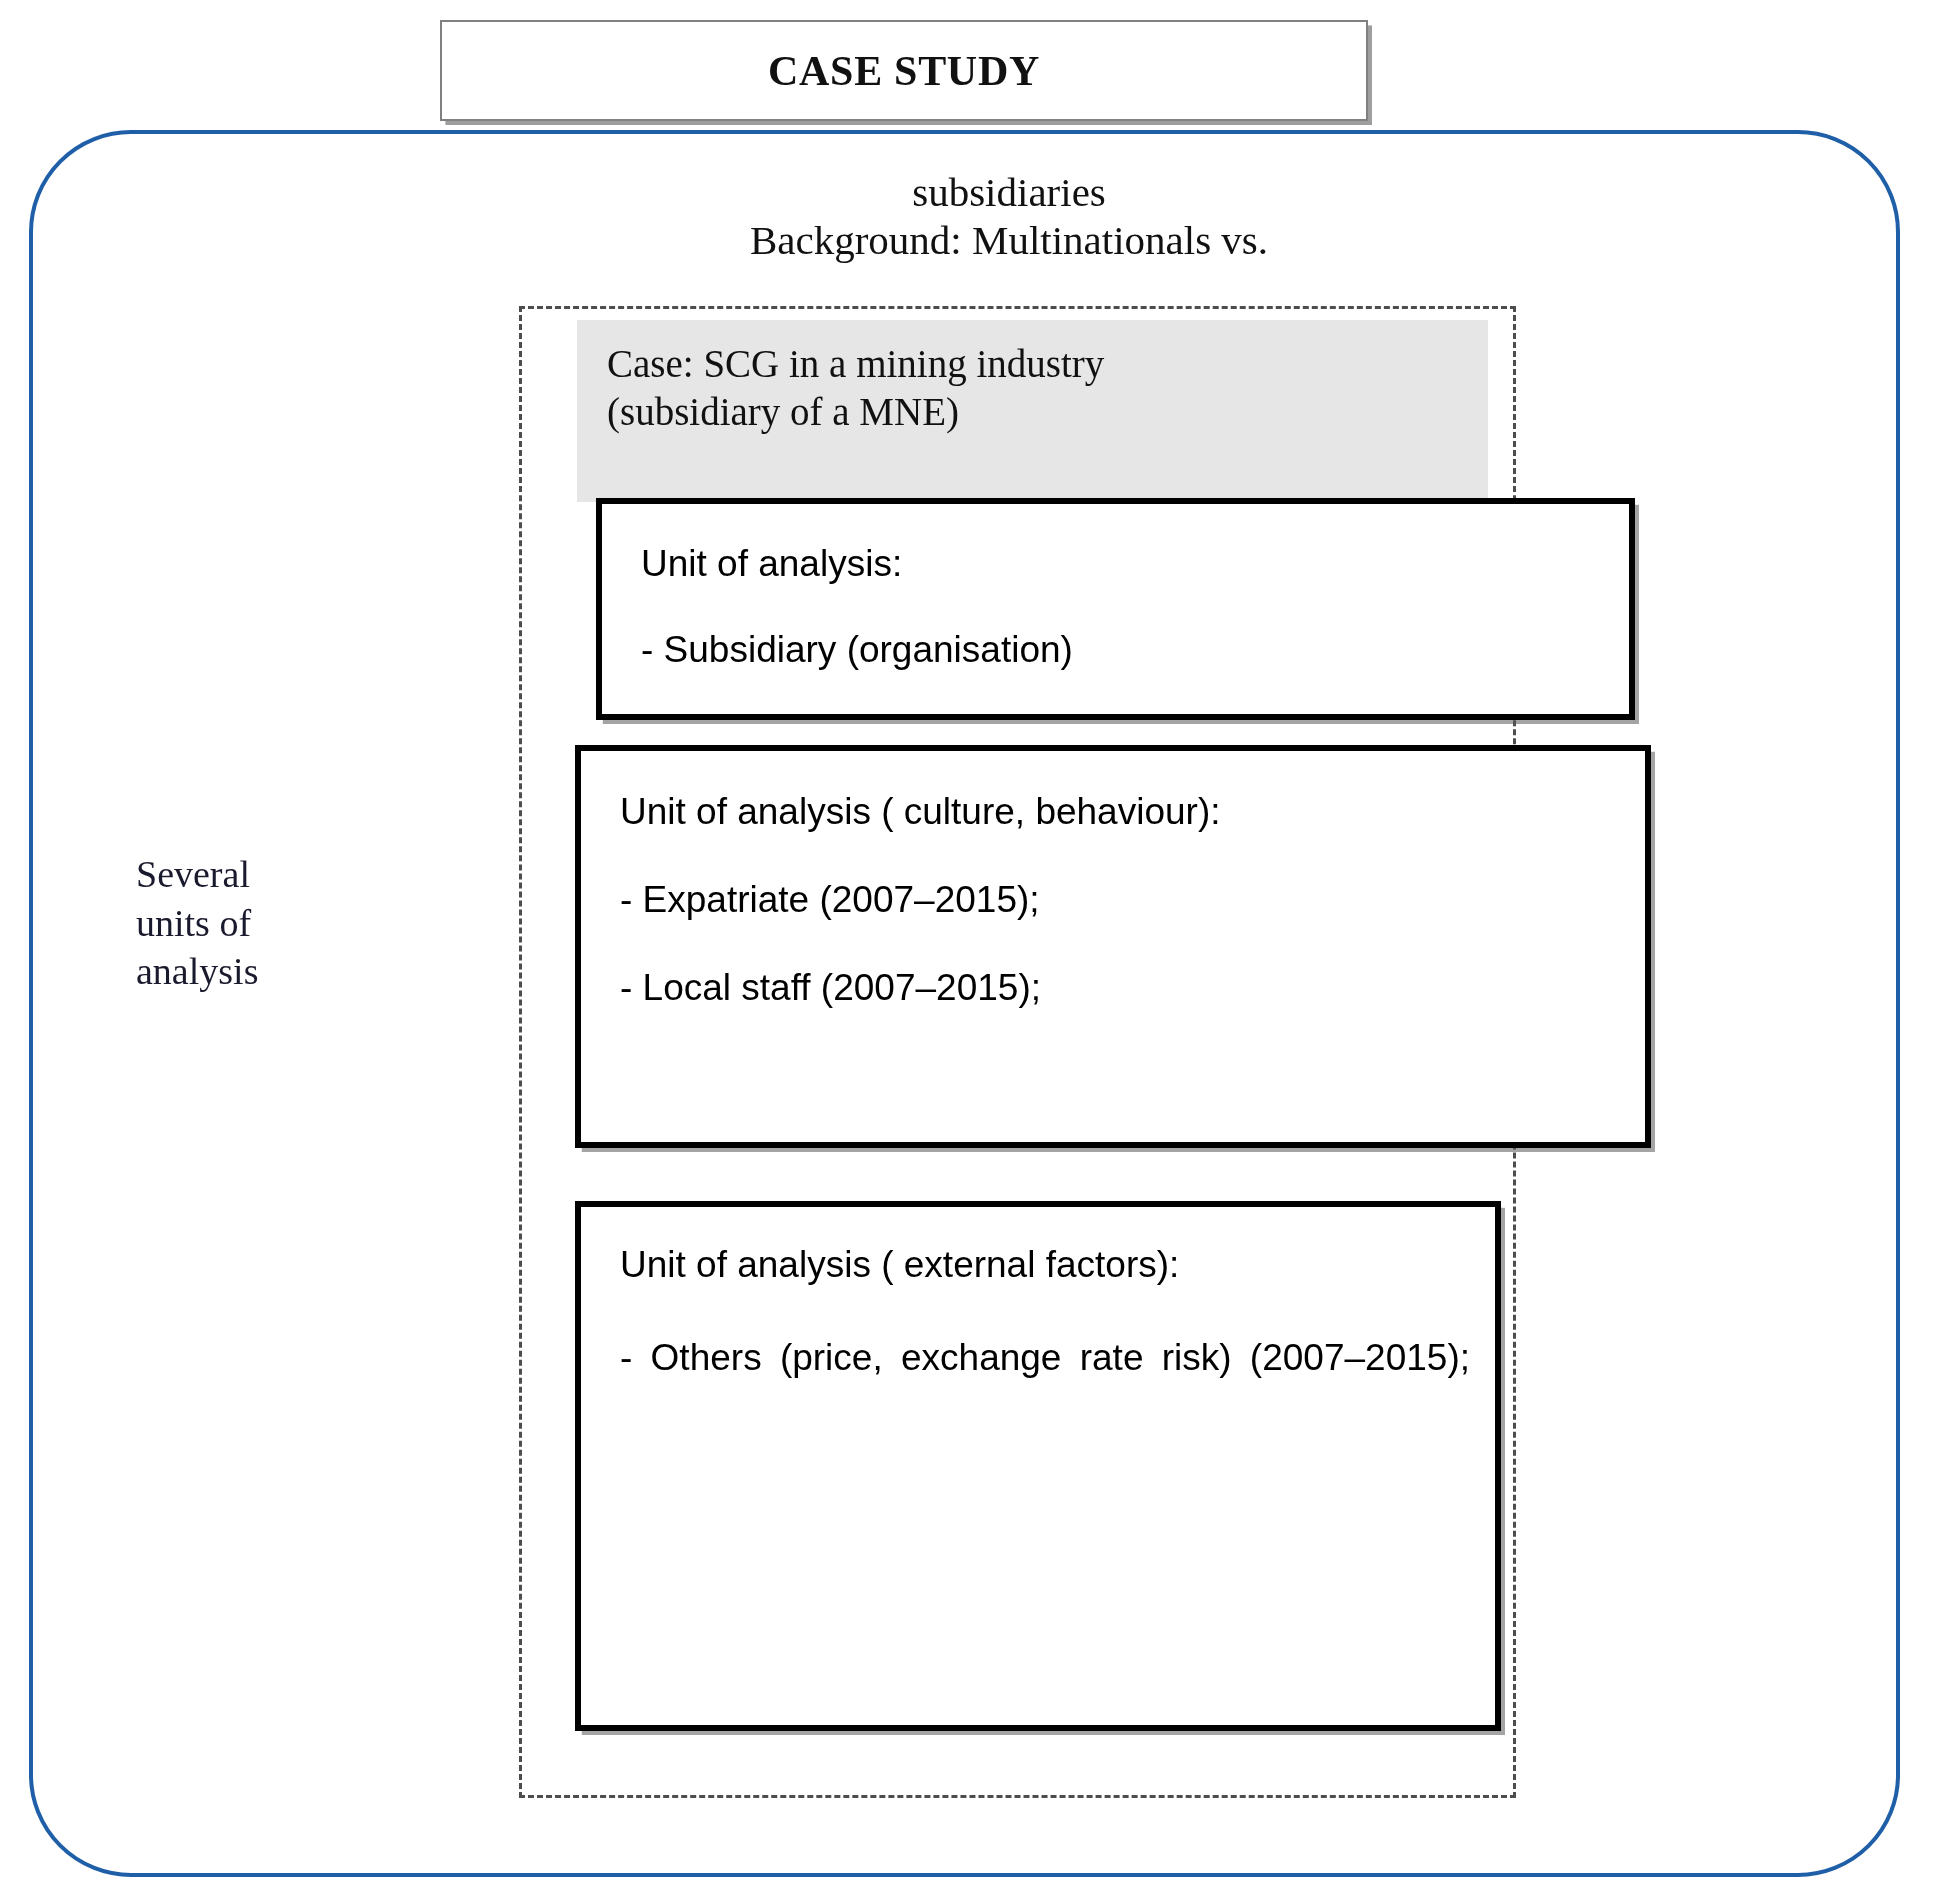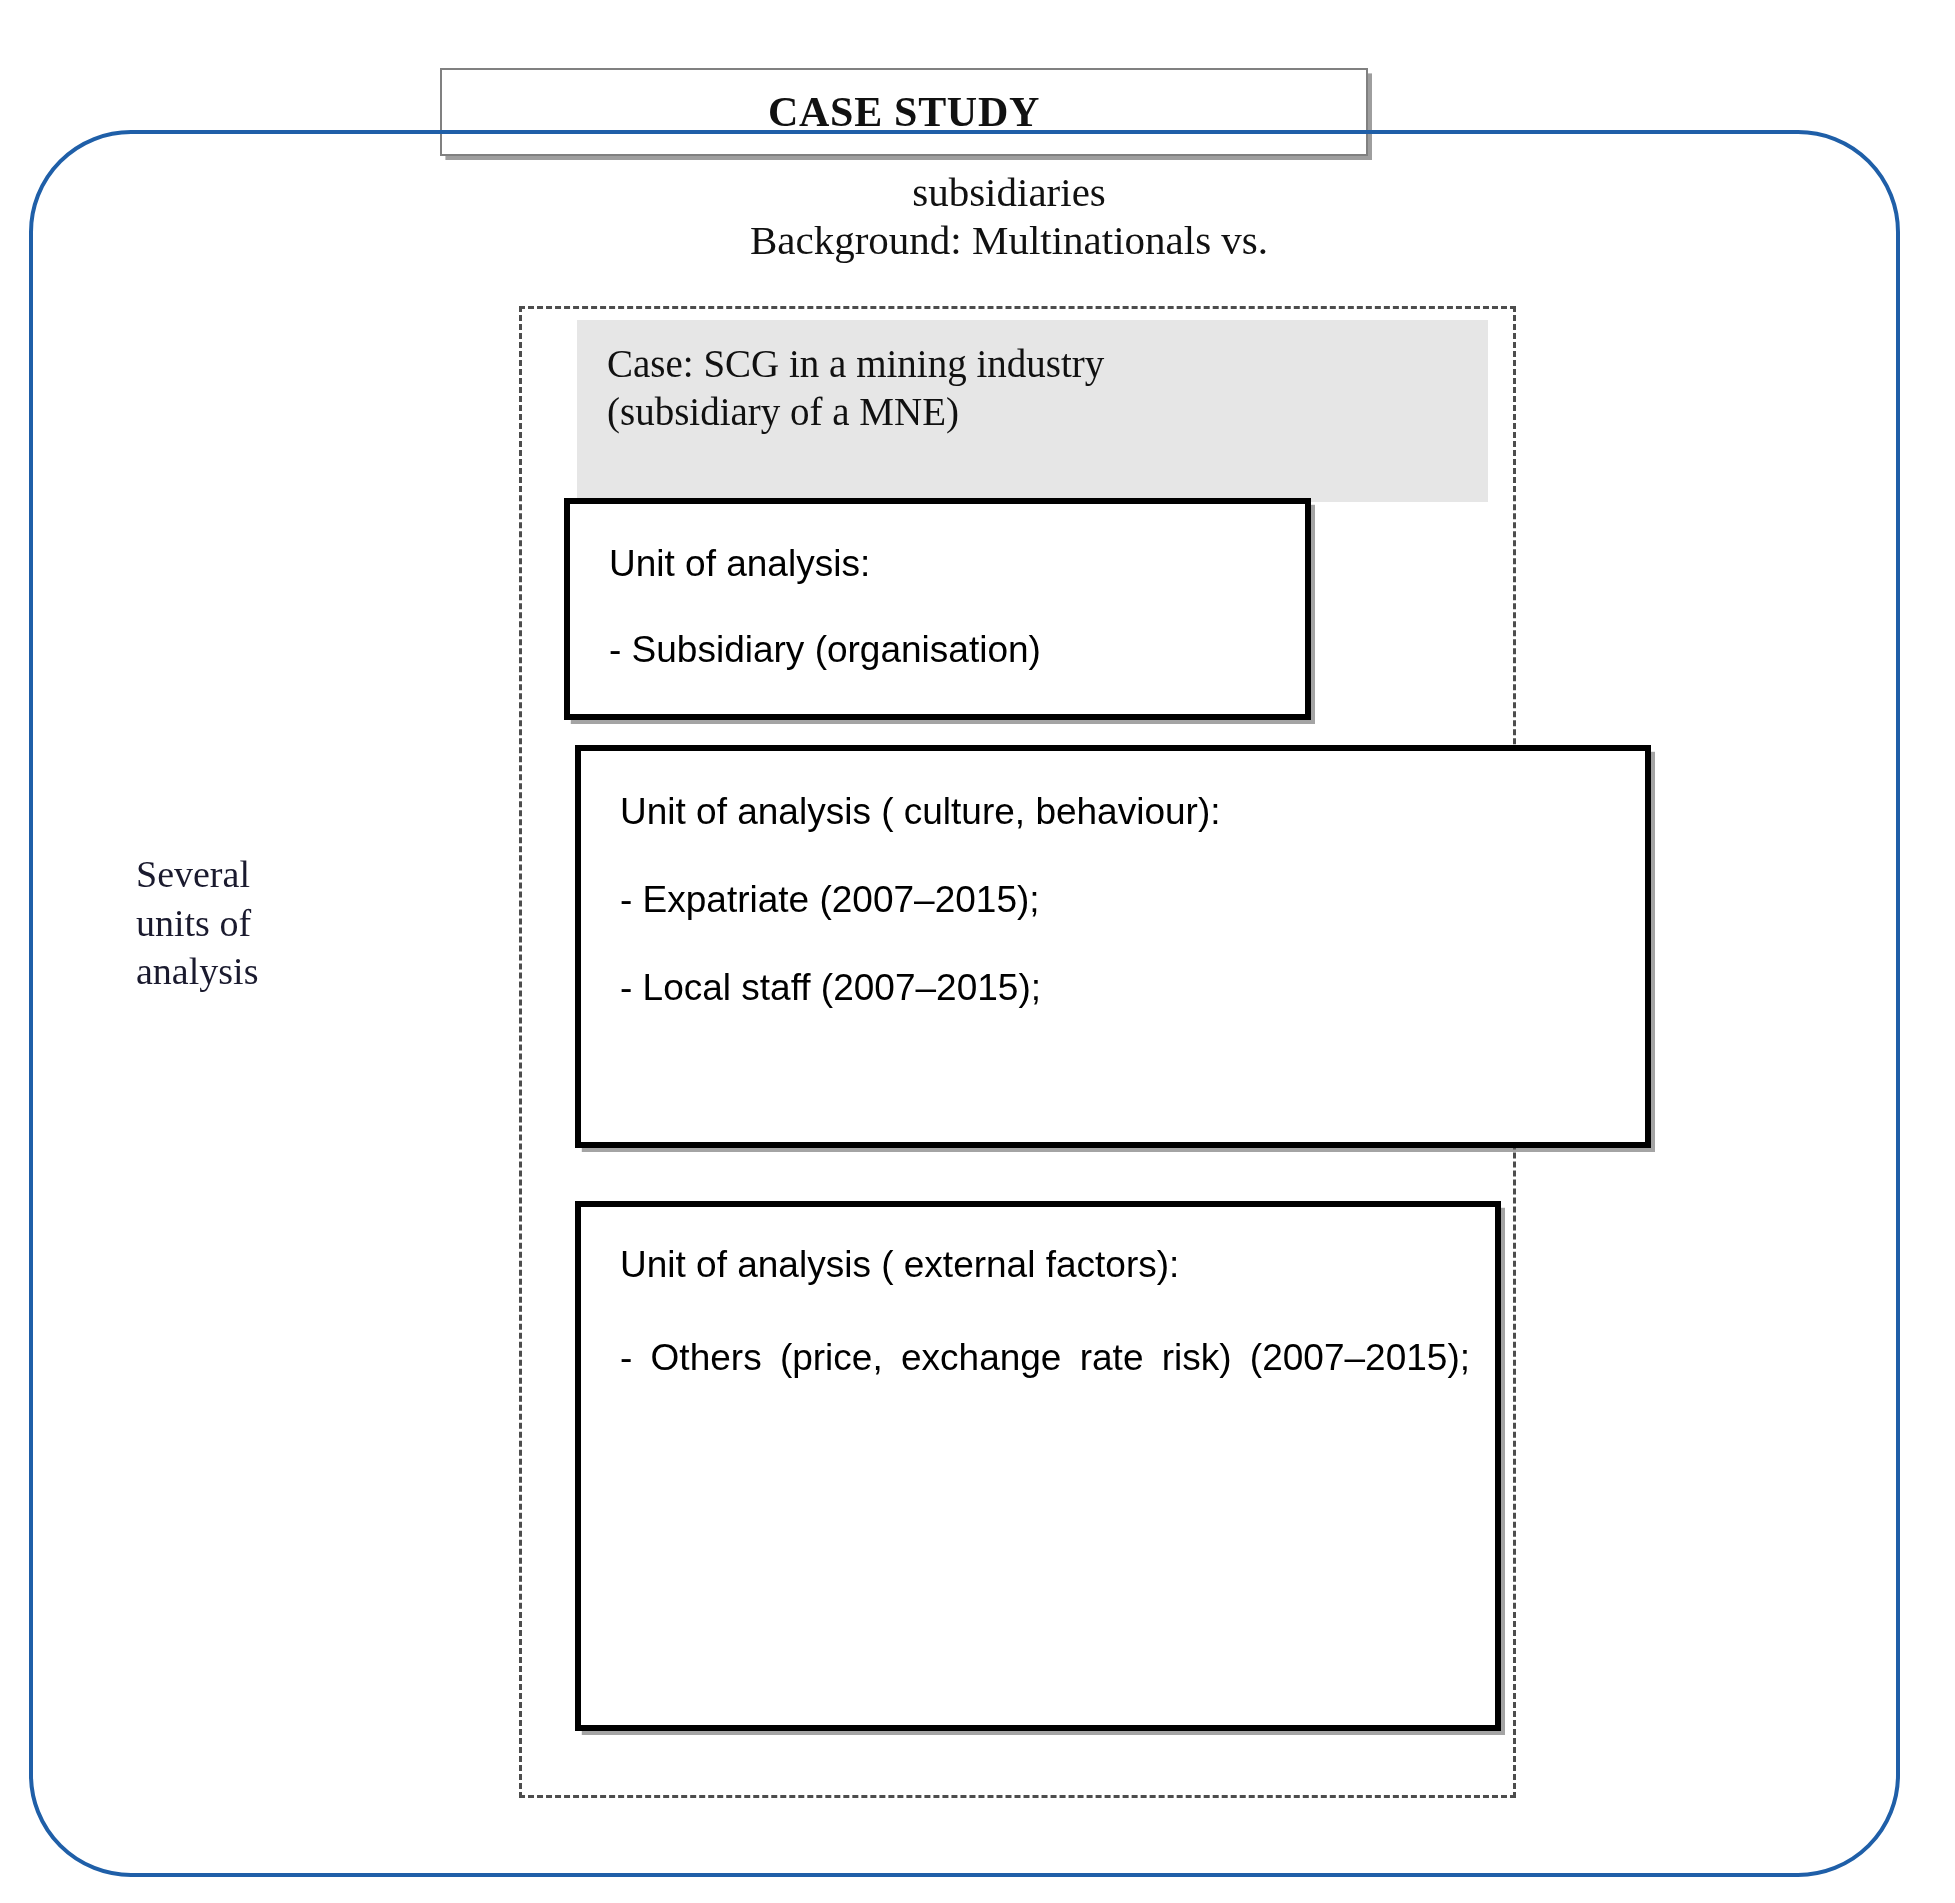--- a/index.html
+++ b/index.html
@@ -15,29 +15,28 @@
     overflow: hidden;
     font-family: "Liberation Serif", "DejaVu Serif", serif;
   }
 
   
   #title-box {
     position: absolute;
     left: 440px;
     top: 20.3px;
     width: 928px;
-    height: 88px;
+    height: 101px;
     background: #ffffff;
     border: 2px solid #808080;
     box-shadow: 4.7px 4.7px 0 -0.7px rgba(0,0,0,0.38);
     box-sizing: border-box;
     display: flex;
     align-items: center;
     justify-content: center;
-    margin-top: 48px;
   }
   #title-text {
     font-family: "Liberation Serif", "DejaVu Serif", serif;
     font-weight: bold;
     font-size: 42px;
     letter-spacing: 0.7px;
     color: #111111;
     white-space: nowrap;
   }
 
@@ -121,23 +120,23 @@
     font-family: "Liberation Sans", "DejaVu Sans", sans-serif;
   }
   .unit-box .line {
     font-size: 37px;
     line-height: 1.0;
     color: #000000;
     white-space: nowrap;
   }
 
   #unit-box-1 {
-    left: 564px;
+    left: 596px;
     top: 498px;
-    width: 747px;
+    width: 1039px;
     height: 222px;
     padding: 41px 0 0 39px;
   }
   #unit-box-1 .line { margin-bottom: 49px; }
 
   #unit-box-2 {
     left: 575px;
     top: 745px;
     width: 1076px;
     height: 403px;

